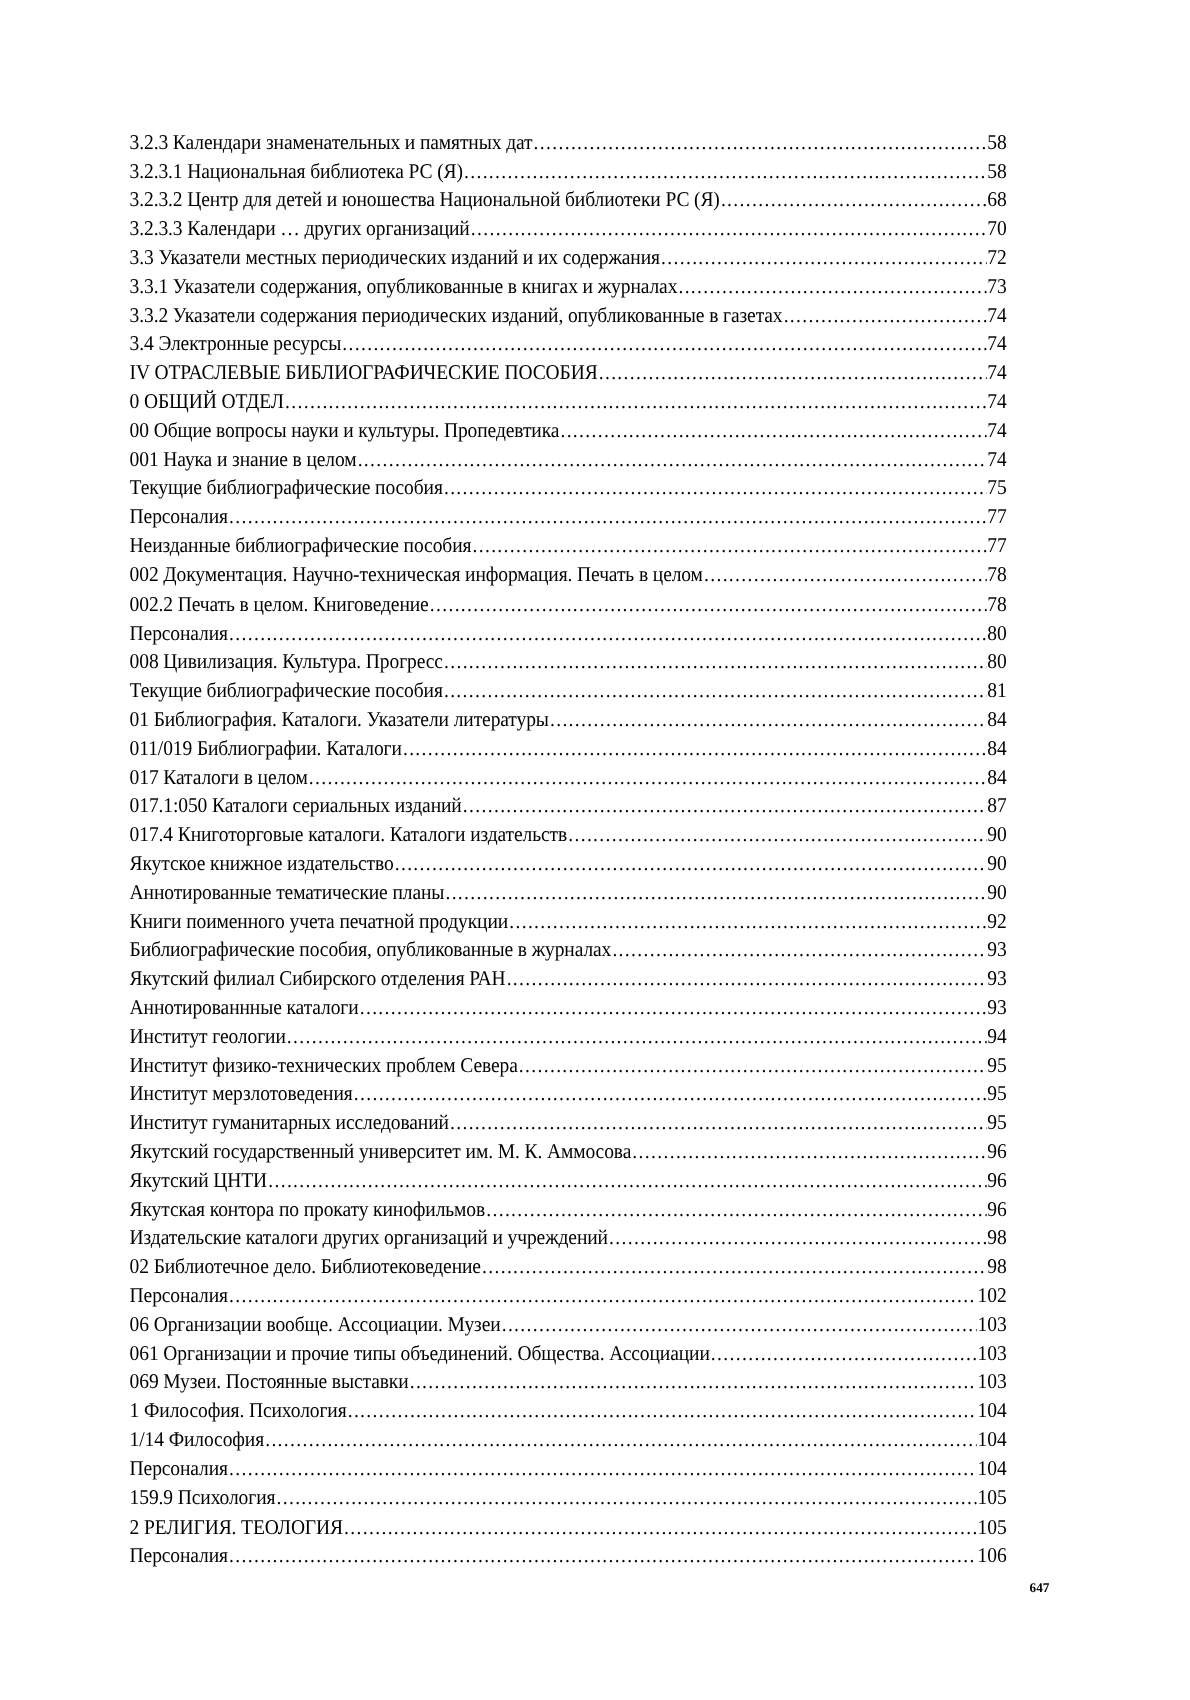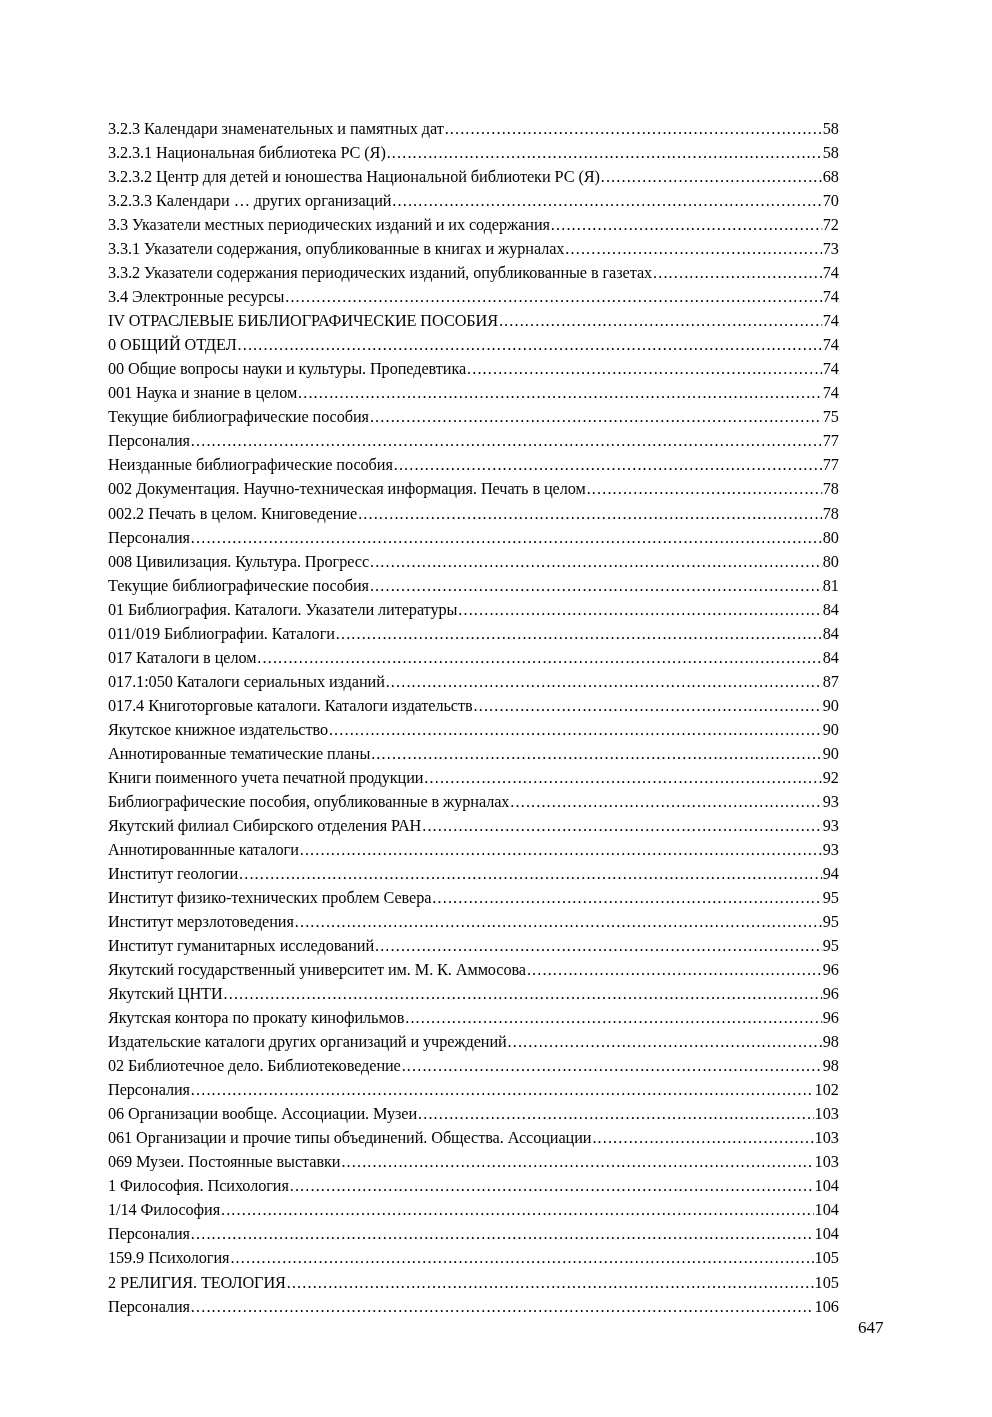--- a/index.html
+++ b/index.html
@@ -11,21 +11,21 @@
     width: 992px;
     height: 1417px;
     position: relative;
     overflow: hidden;
     font-family: "Liberation Serif", "DejaVu Serif", serif;
     color: #000000;
   }
   .toc {
     position: absolute;
     left: 108px;
-    top: 116px;
+    top: 106px;
     width: 731px;
     margin: 0;
     padding: 0;
     list-style: none;
   }
   .toc-entry {
     display: flex;
     align-items: baseline;
     height: 24.04px;
     line-height: 24.04px;
@@ -51,22 +51,23 @@
     content: "................................................................................................................................................................................................................................";
   }
   .toc-page {
     flex: 0 0 auto;
     text-align: right;
   }
   .page-number {
     position: absolute;
     left: 858px;
     top: 1318px;
-    font-size: 17px;
+    font-size: 11px;
     font-family: "Liberation Serif", "DejaVu Serif", serif;
+    font-weight: bold;
   }
 </style>
 </head>
 <body>
 
 <ul class="toc" id="toc">
     <li class="toc-entry">
       <span class="toc-title">3.2.3 Календари знаменательных и памятных дат</span>
       <span class="toc-leader"></span>
       <span class="toc-page">58</span>

